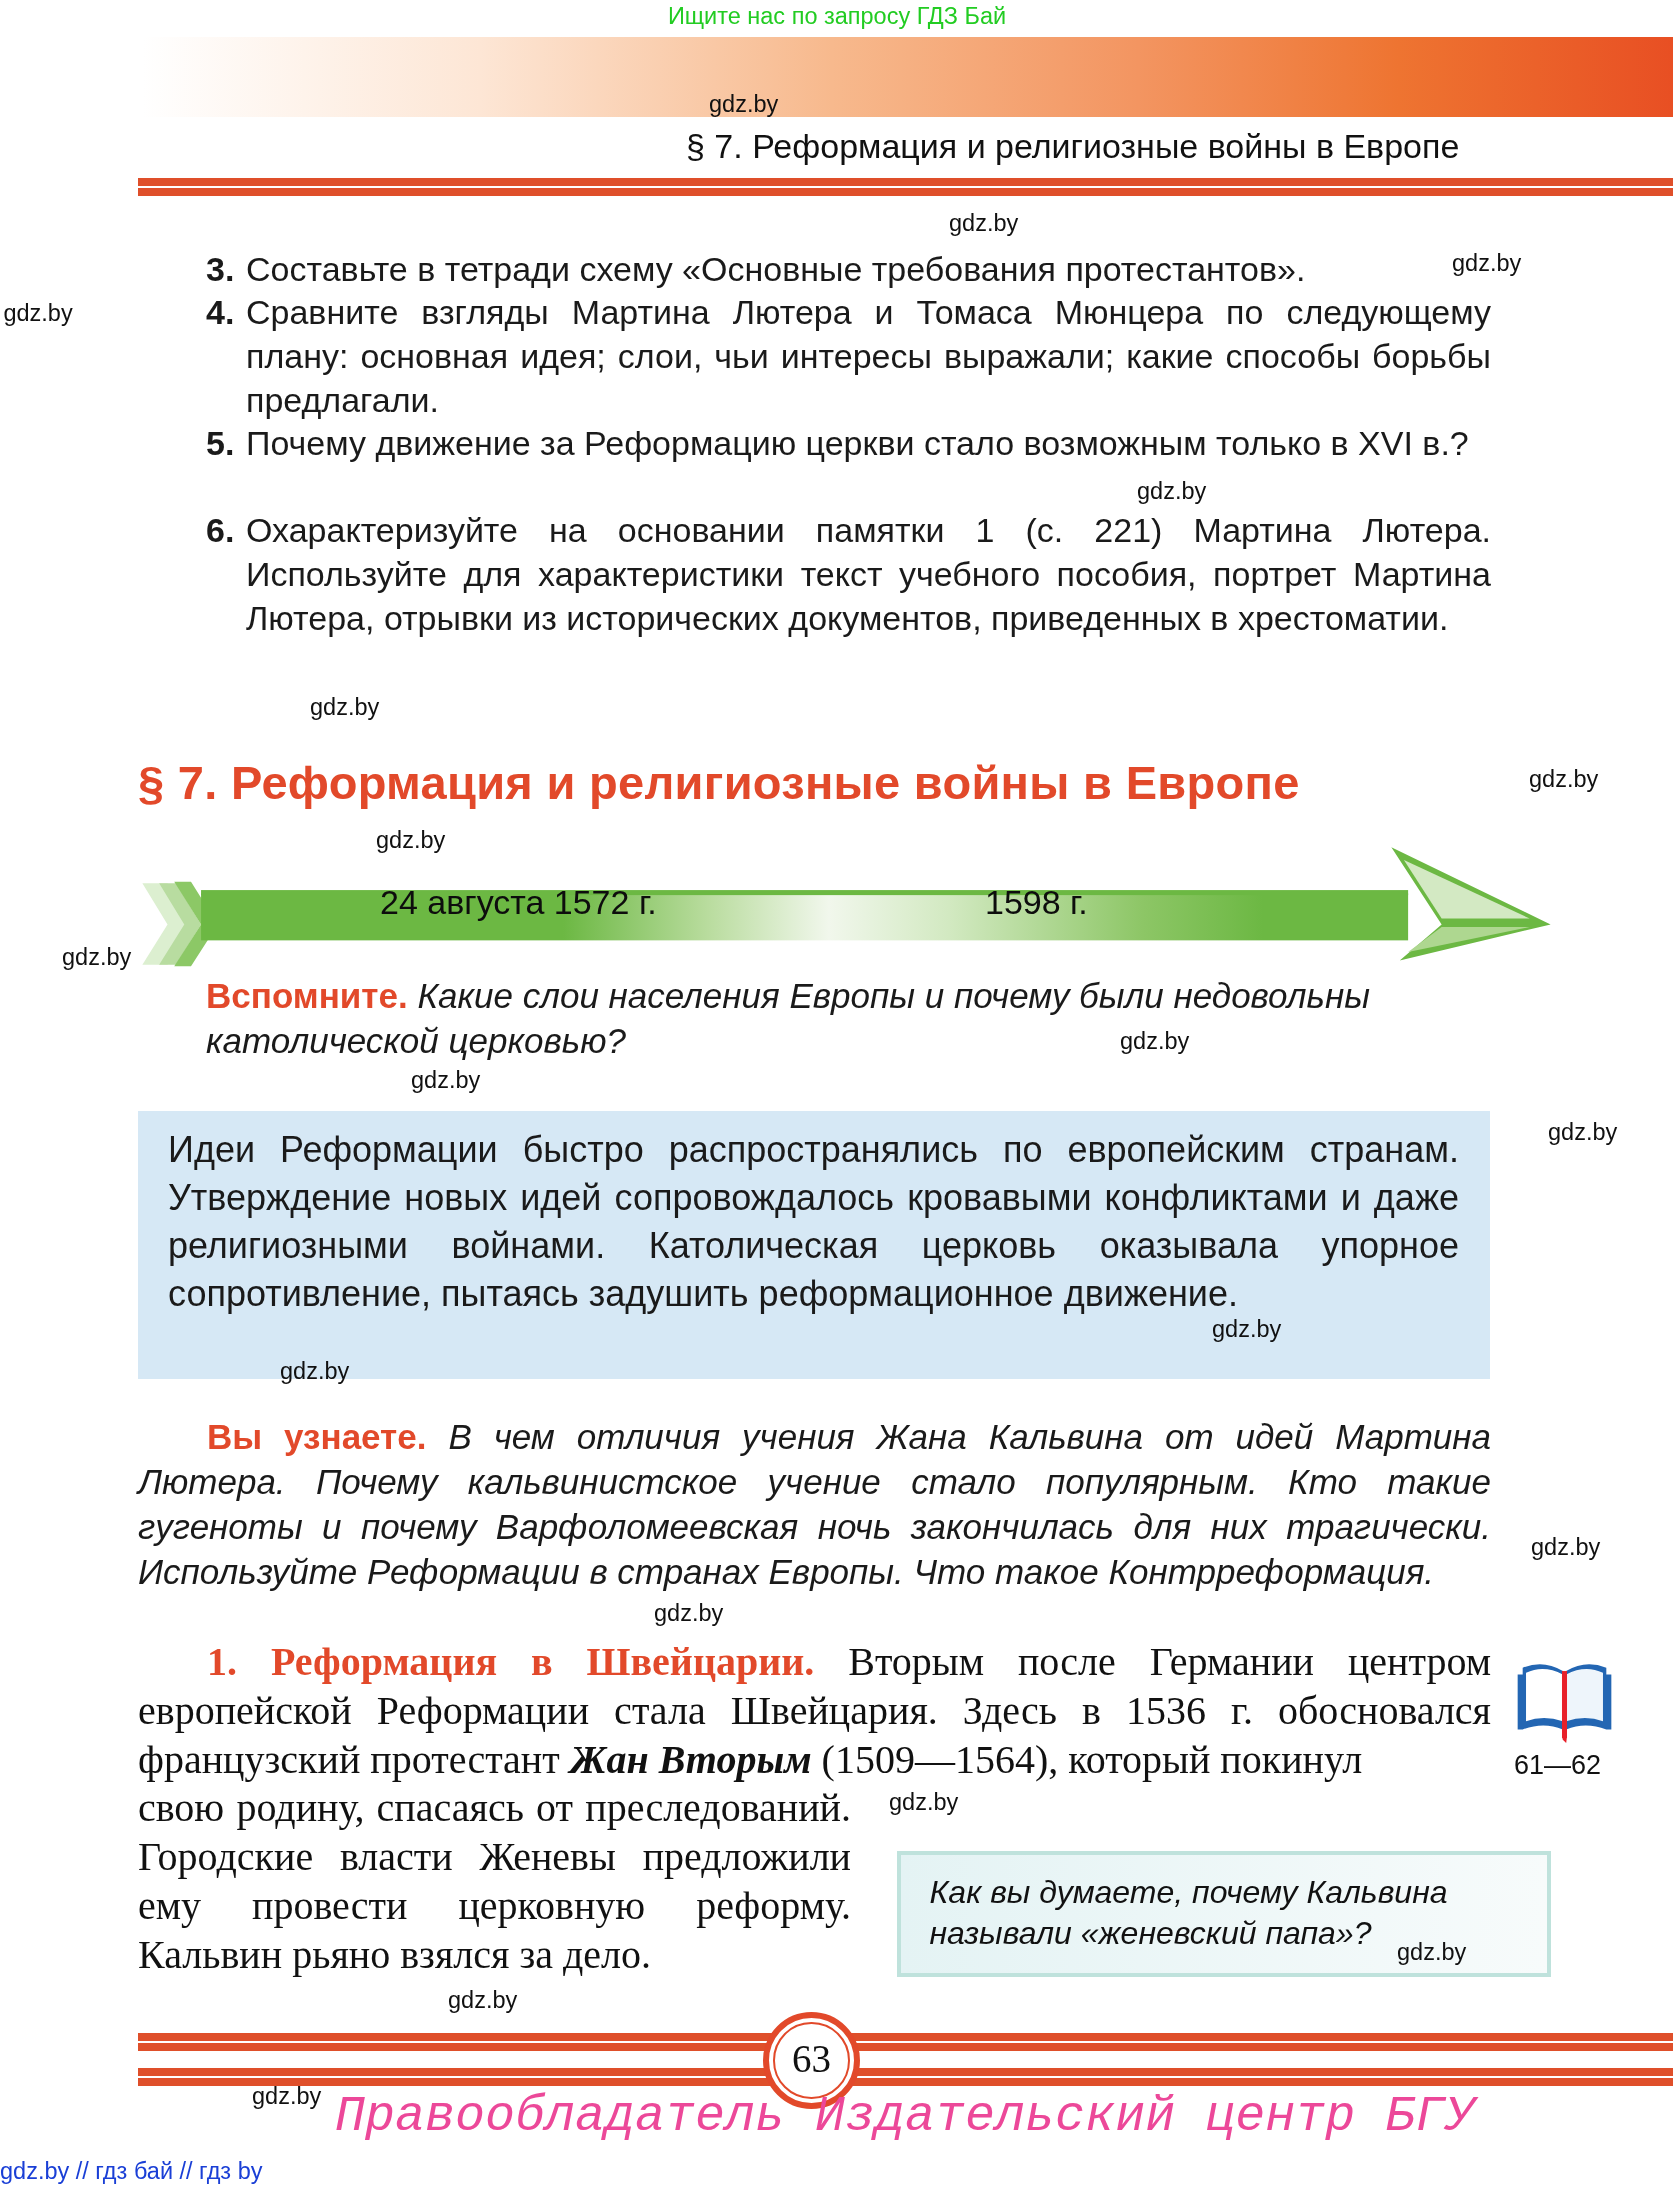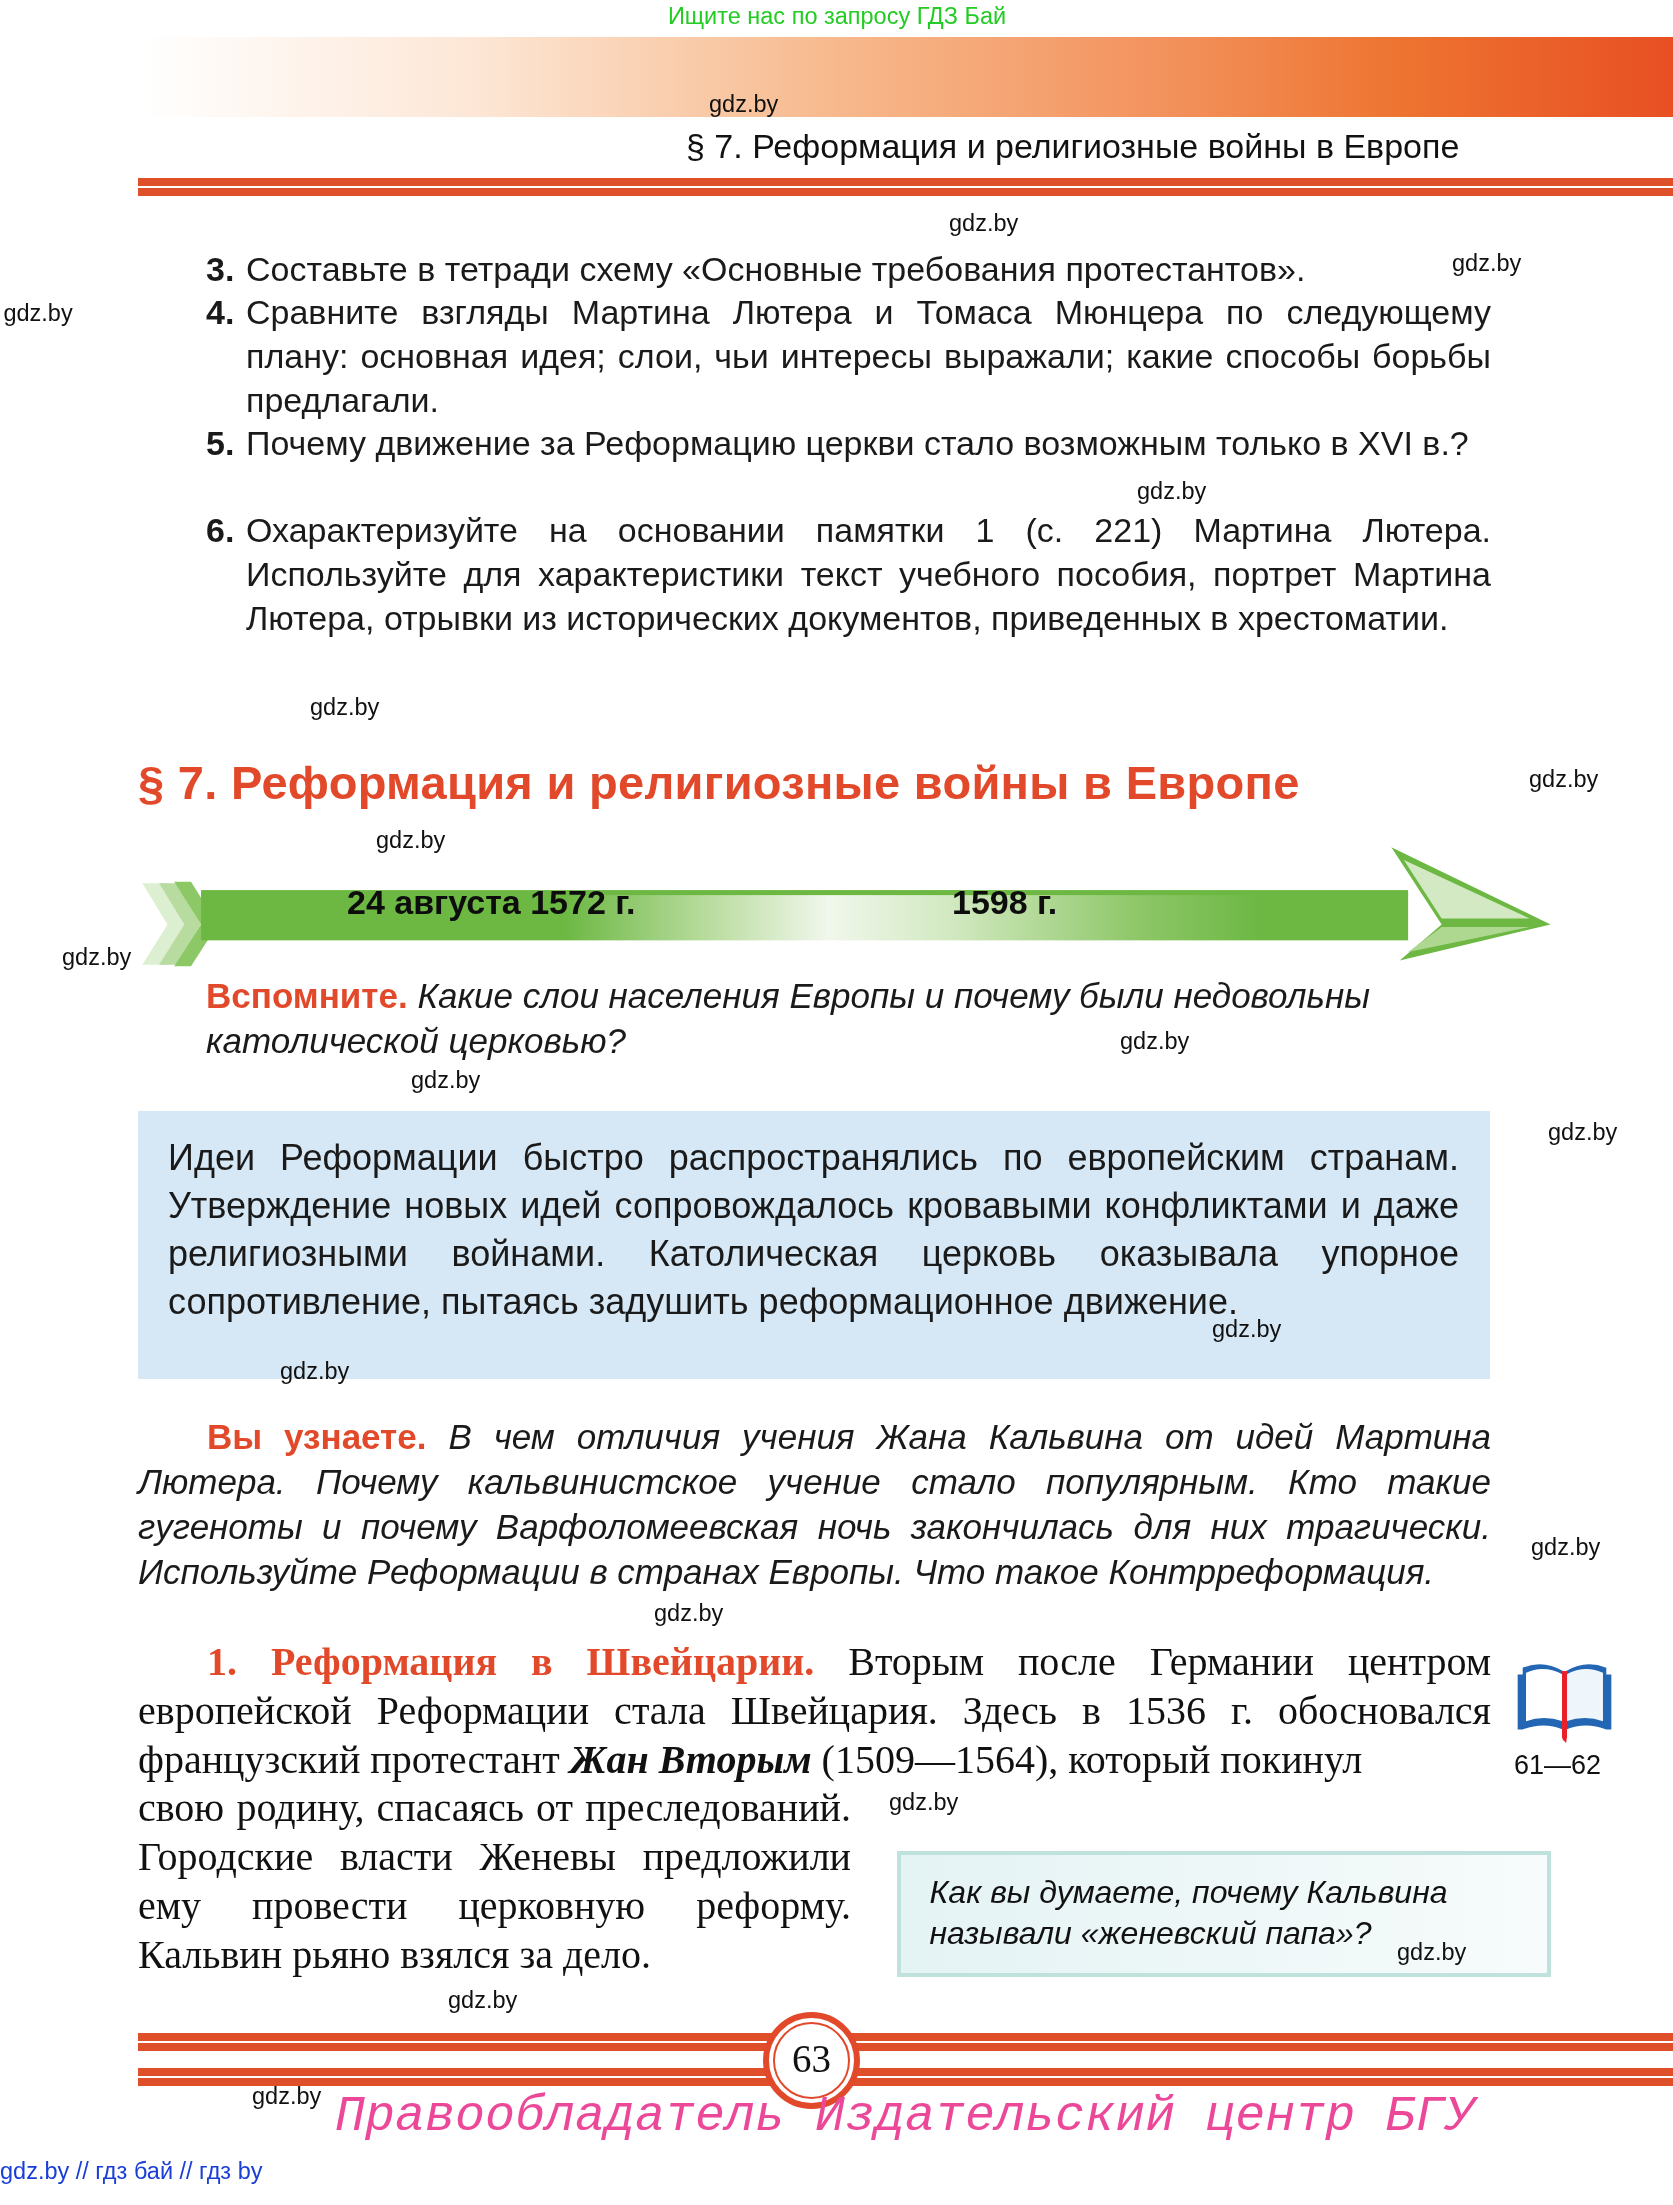--- a/index.html
+++ b/index.html
@@ -20,28 +20,28 @@
   
   .q { position:absolute; left:206px; width:1285px; font-size:34px; line-height:44px; text-align:justify; }
   .q .num { font-weight:bold; position:absolute; left:0; }
   .q .txt { display:block; padding-left:40px; }
 
   
   .sec-title { left:138px; top:755px; font-size:47px; font-weight:bold; color:#e2492a; white-space:nowrap; letter-spacing:0.3px; }
 
   
   .timeline { left:134px; top:843px; width:1425px; height:126px; }
-  .tl-date { position:absolute; font-size:34px; font-weight:bold; color:#0d0d0d; white-space:nowrap; }
+  .tl-date { position:absolute; font-size:34px; font-weight:normal; color:#0d0d0d; white-space:nowrap;margin-left:33px; }
 
   .remember { left:206px; top:973px; width:1285px; font-size:35px; line-height:45px; }
   .lbl { color:#e2492a; font-weight:bold; font-style:normal; }
   .it { font-style:italic; }
 
   .intro-box { left:138px; top:1111px; width:1352px; height:268px; background:#d6e8f5; }
-  .intro-text { position:absolute; left:30px; top:0; width:1291px; font-size:36px; line-height:48px; padding-top:23px; text-align:justify; }
+  .intro-text { position:absolute; left:30px; top:0; width:1291px; font-size:36px; line-height:48px; padding-top:15px; text-align:justify; }
 
   .learn { left:138px; top:1414px; width:1353px; font-size:35px; line-height:45px; text-align:justify; }
 
   .body-p { font-family:"Liberation Serif", "DejaVu Serif", serif; font-size:40px; line-height:49px; color:#111; }
   .sub-head { color:#e2492a; font-weight:bold; }
   .para1 { left:138px; top:1637px; width:1353px; text-align:justify; }
   .para2 { left:138px; top:1783px; width:713px; text-align:justify; }
 
   .book-ref { left:1514px; top:1656px; width:117px; height:134px; }
   .book-ref .pages { position:absolute; left:0; width:101px; top:94px; text-align:left; font-size:27px; color:#111; }

